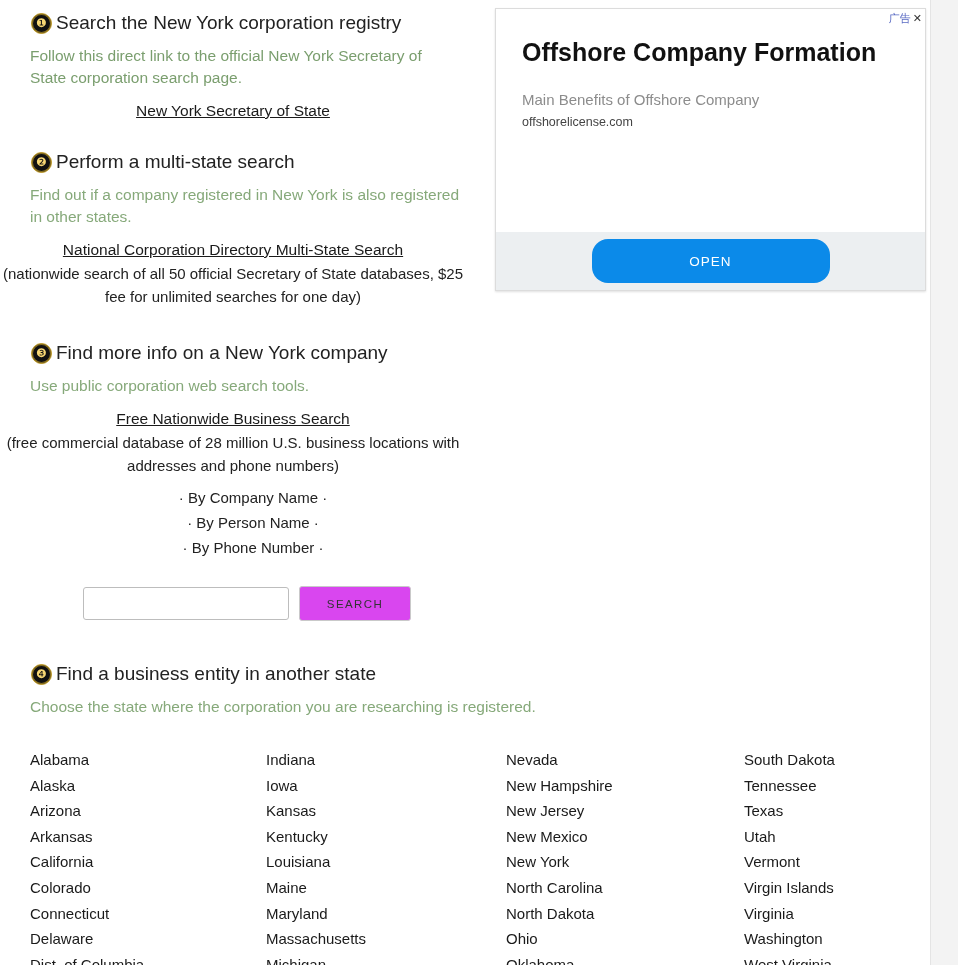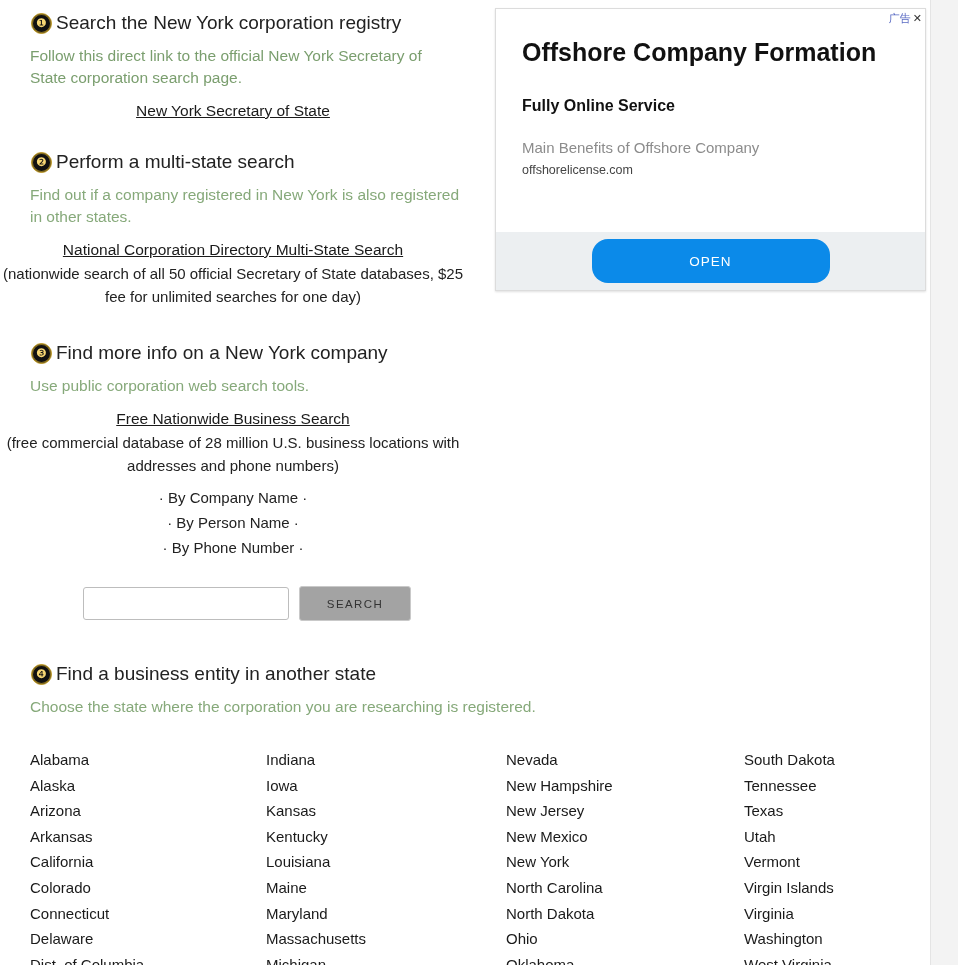--- a/index.html
+++ b/index.html
@@ -89,20 +89,21 @@
     font-size: 15px;
     line-height: 23px;
     color: #222;
     width: 466px;
     margin-top: 3px;
   }
   .bullets {
     text-align: center;
     width: 466px;
     margin-top: 8px;
+    padding-left: 20px;
   }
   .bullets div {
     font-size: 15px;
     line-height: 25px;
     color: #222;
   }
 
   .search-row {
     display: flex;
     align-items: center;
@@ -117,21 +118,21 @@
     background: #fff;
     font-size: 14px;
     padding: 0 8px;
     box-sizing: border-box;
     font-family: "Liberation Sans", sans-serif;
   }
   .search-btn {
     width: 112px;
     height: 35px;
     border: 1px solid #c9c9c9;
-    background: #a3a3a3;
+    background: #d946ef;
     border-radius: 3px;
     font-size: 11.5px;
     letter-spacing: 1.4px;
     color: #333;
     cursor: pointer;
     font-family: "Liberation Sans", sans-serif;
   }
 
   
   .states {
@@ -350,21 +351,20 @@
     <div class="state">West Virginia</div>
   </div>
 
   <div class="ad">
     <div class="ad-label">
       <span>广告</span>
       <span class="ad-close">✕</span>
     </div>
     <div class="ad-body">
       <div class="ad-title">Offshore Company Formation</div>
-      <div class="ad-sub">Fully Online Service</div>
       <div class="ad-benefit">Main Benefits of Offshore Company</div>
       <div class="ad-domain">offshorelicense.com</div>
     </div>
     <div class="ad-footer">
       <button class="ad-open">OPEN</button>
     </div>
   </div>
 
 </div>
 

